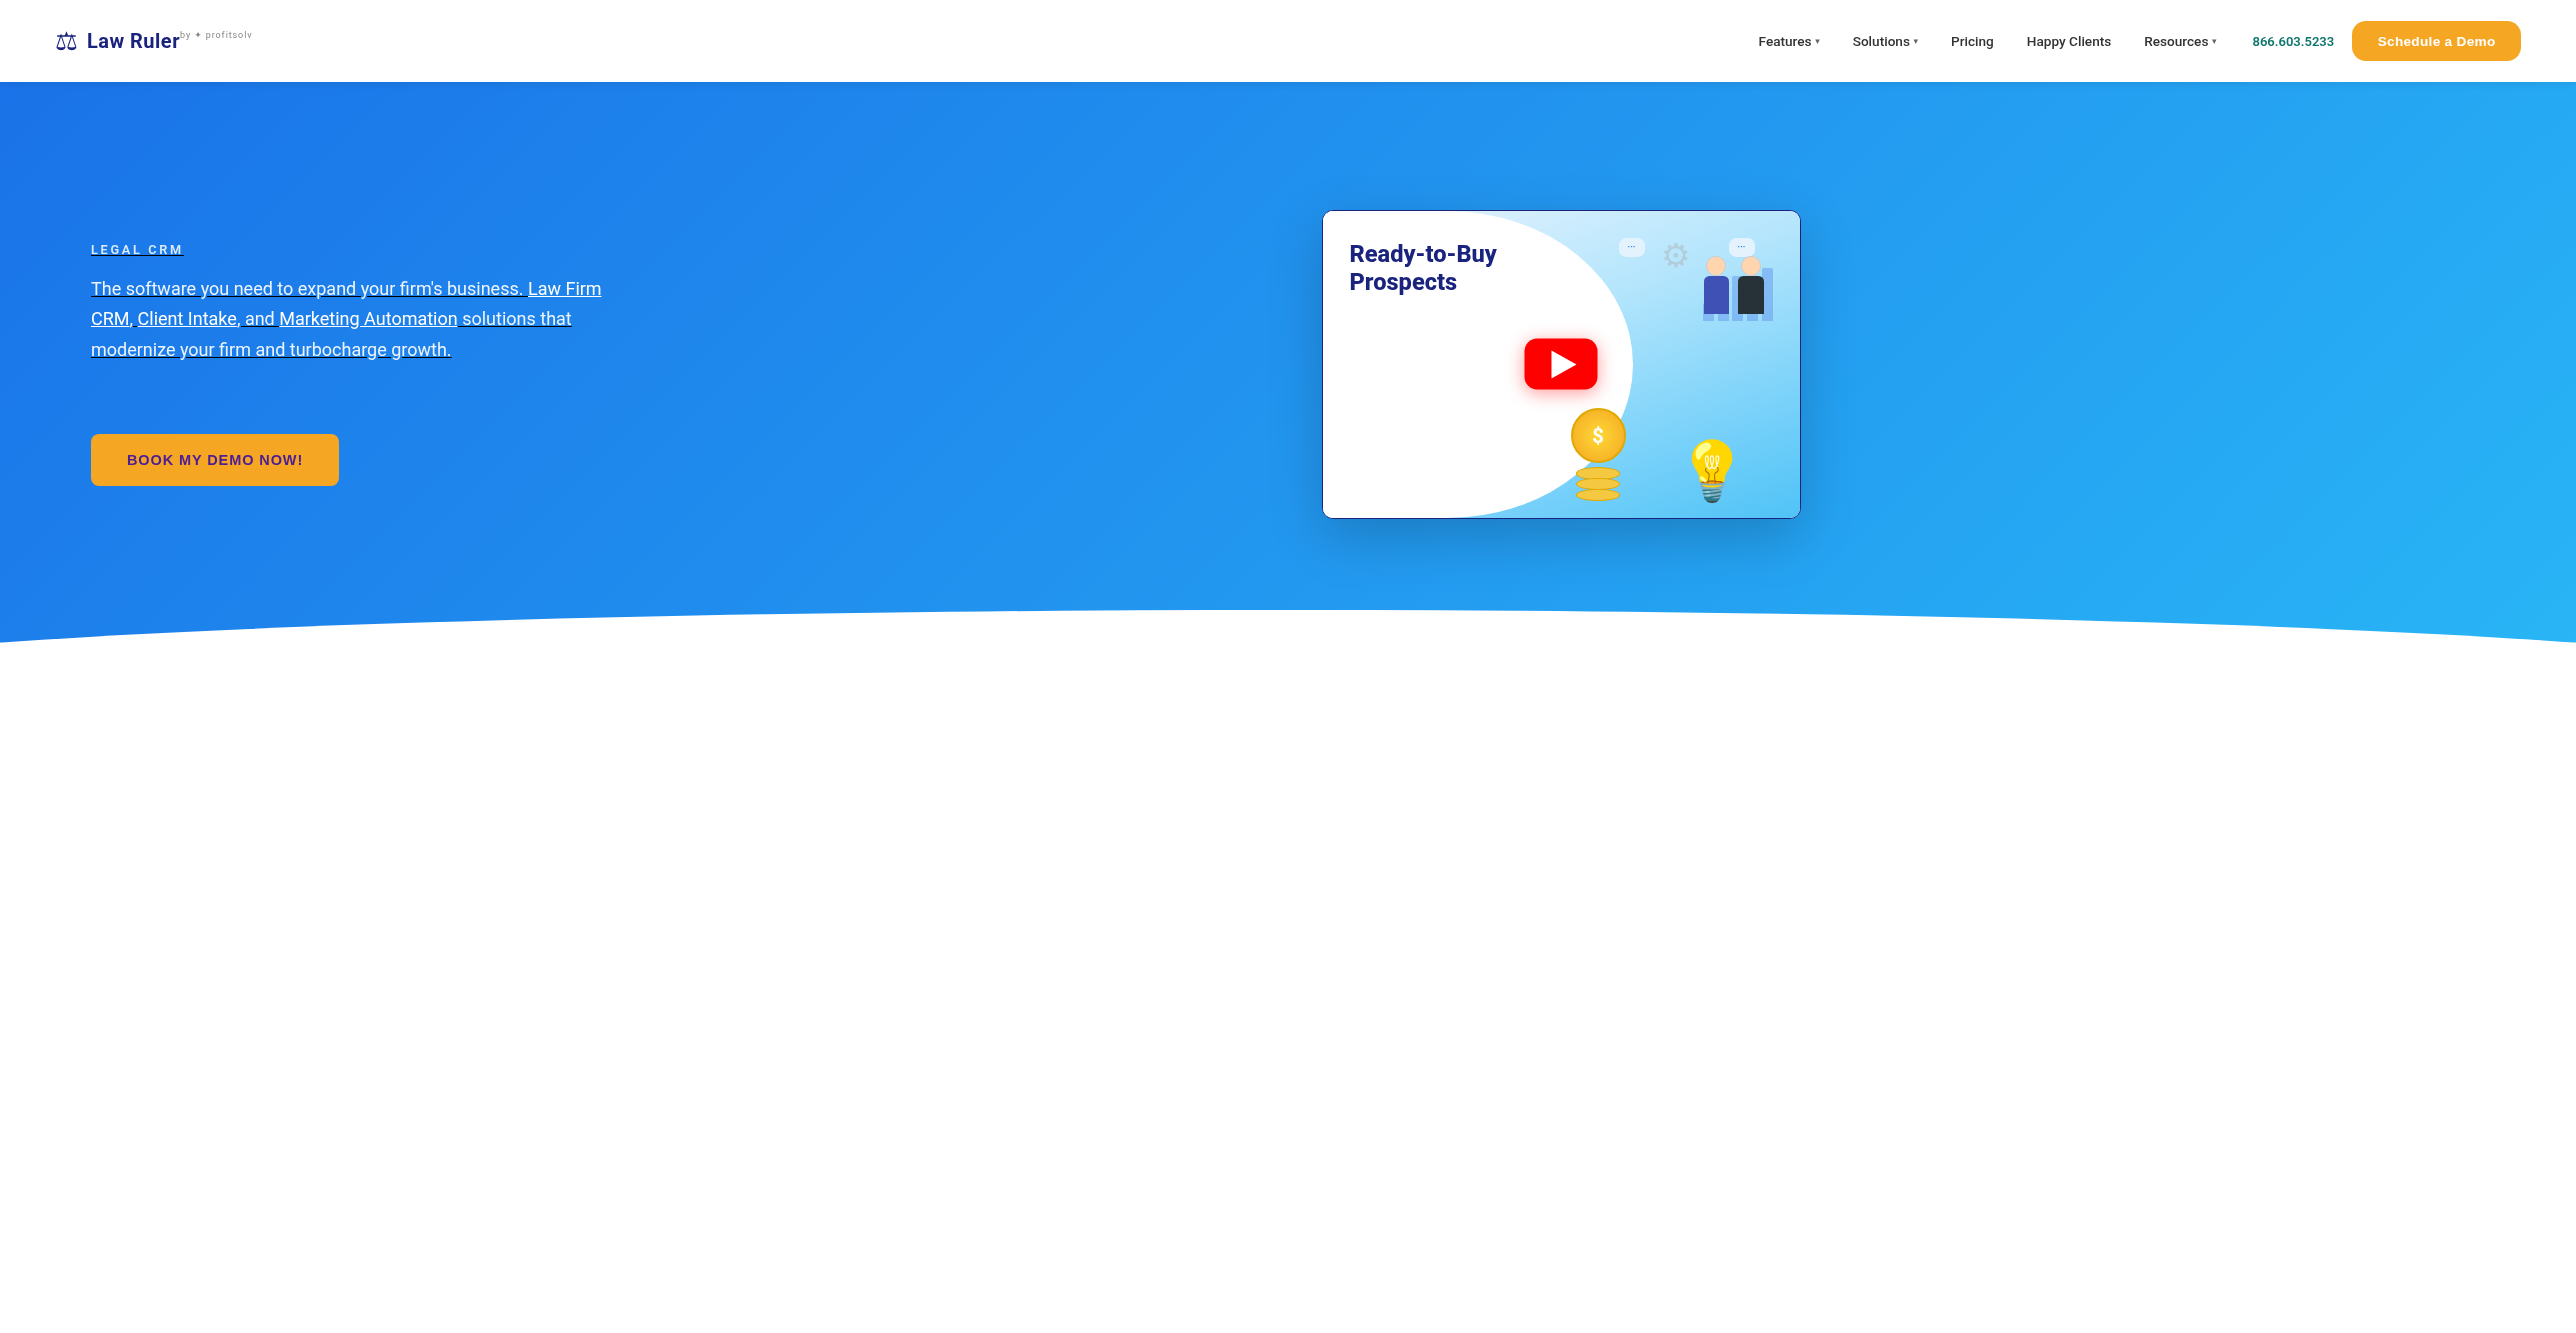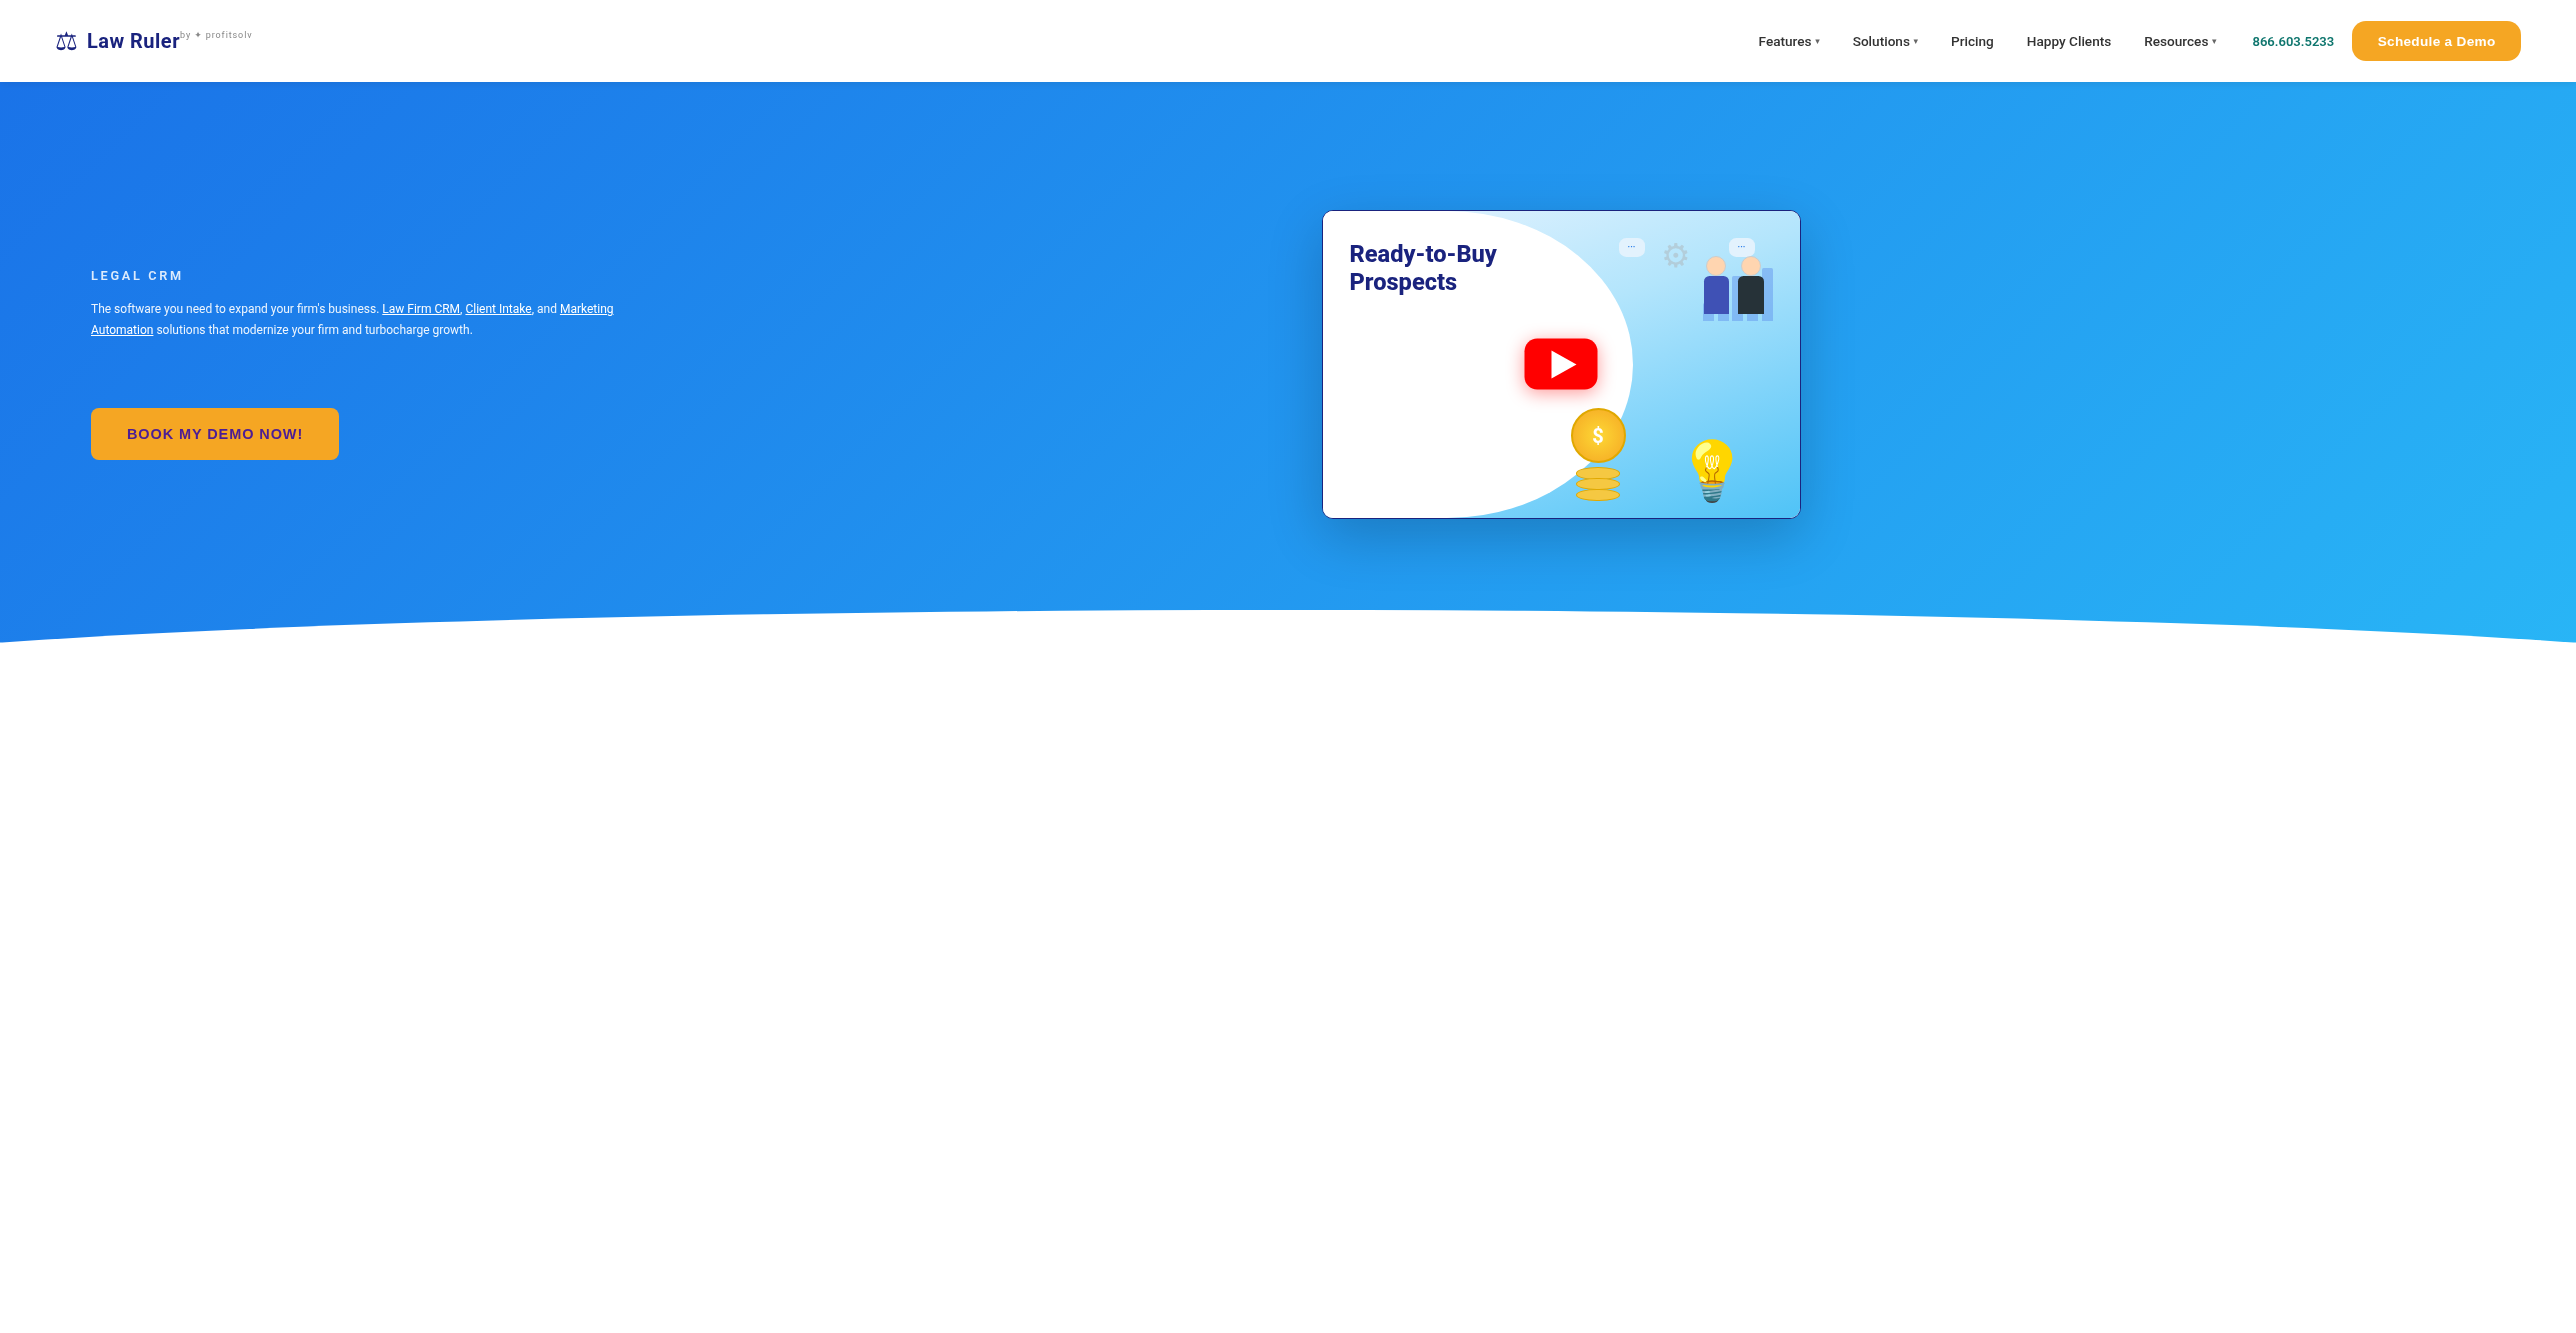--- a/index.html
+++ b/index.html
@@ -99,39 +99,40 @@
       width: 120%;
       height: 145px;
       background: #fff;
       border-radius: 50% 50% 0 0 / 73px 73px 0 0;
     }
     .hero-content {
       flex: 1;
       max-width: 546px;
       position: relative;
       z-index: 2;
+      text-decoration: underline;
     }
     .hero-tag {
       color: rgba(255,255,255,0.85);
       font-size: 12.7px;
       letter-spacing: 2.7px;
       font-weight: 600;
       text-transform: uppercase;
       margin-bottom: 16.4px;
     }
     .hero-title {
       color: #fff;
       font-size: 47px;
       font-weight: 800;
       line-height: 1.15;
       margin-bottom: 25.5px;
     }
     .hero-desc {
       color: rgba(255,255,255,0.92);
-      font-size: 12px;
+      font-size: 18px;
       line-height: 1.7;
       margin-bottom: 36px;
     }
     .hero-desc a {
       color: #fff;
       text-decoration: underline;
     }
     .hero-btn {
       background: #f5a623;
       color: #4c1d95;

